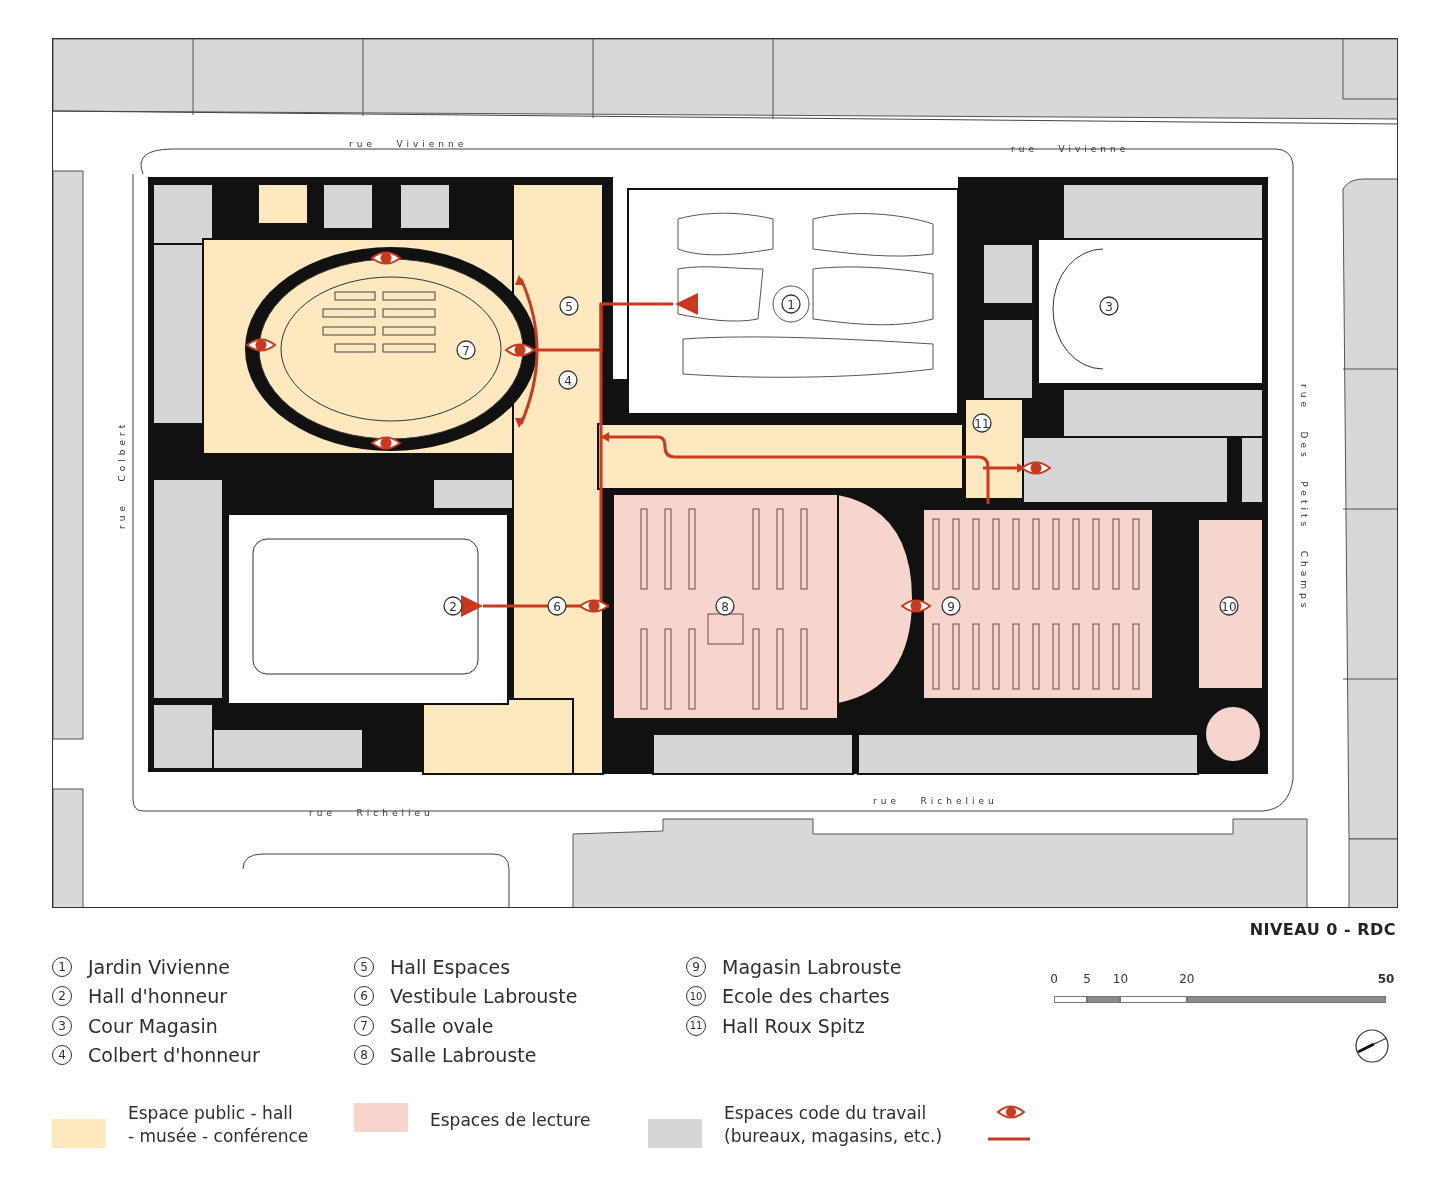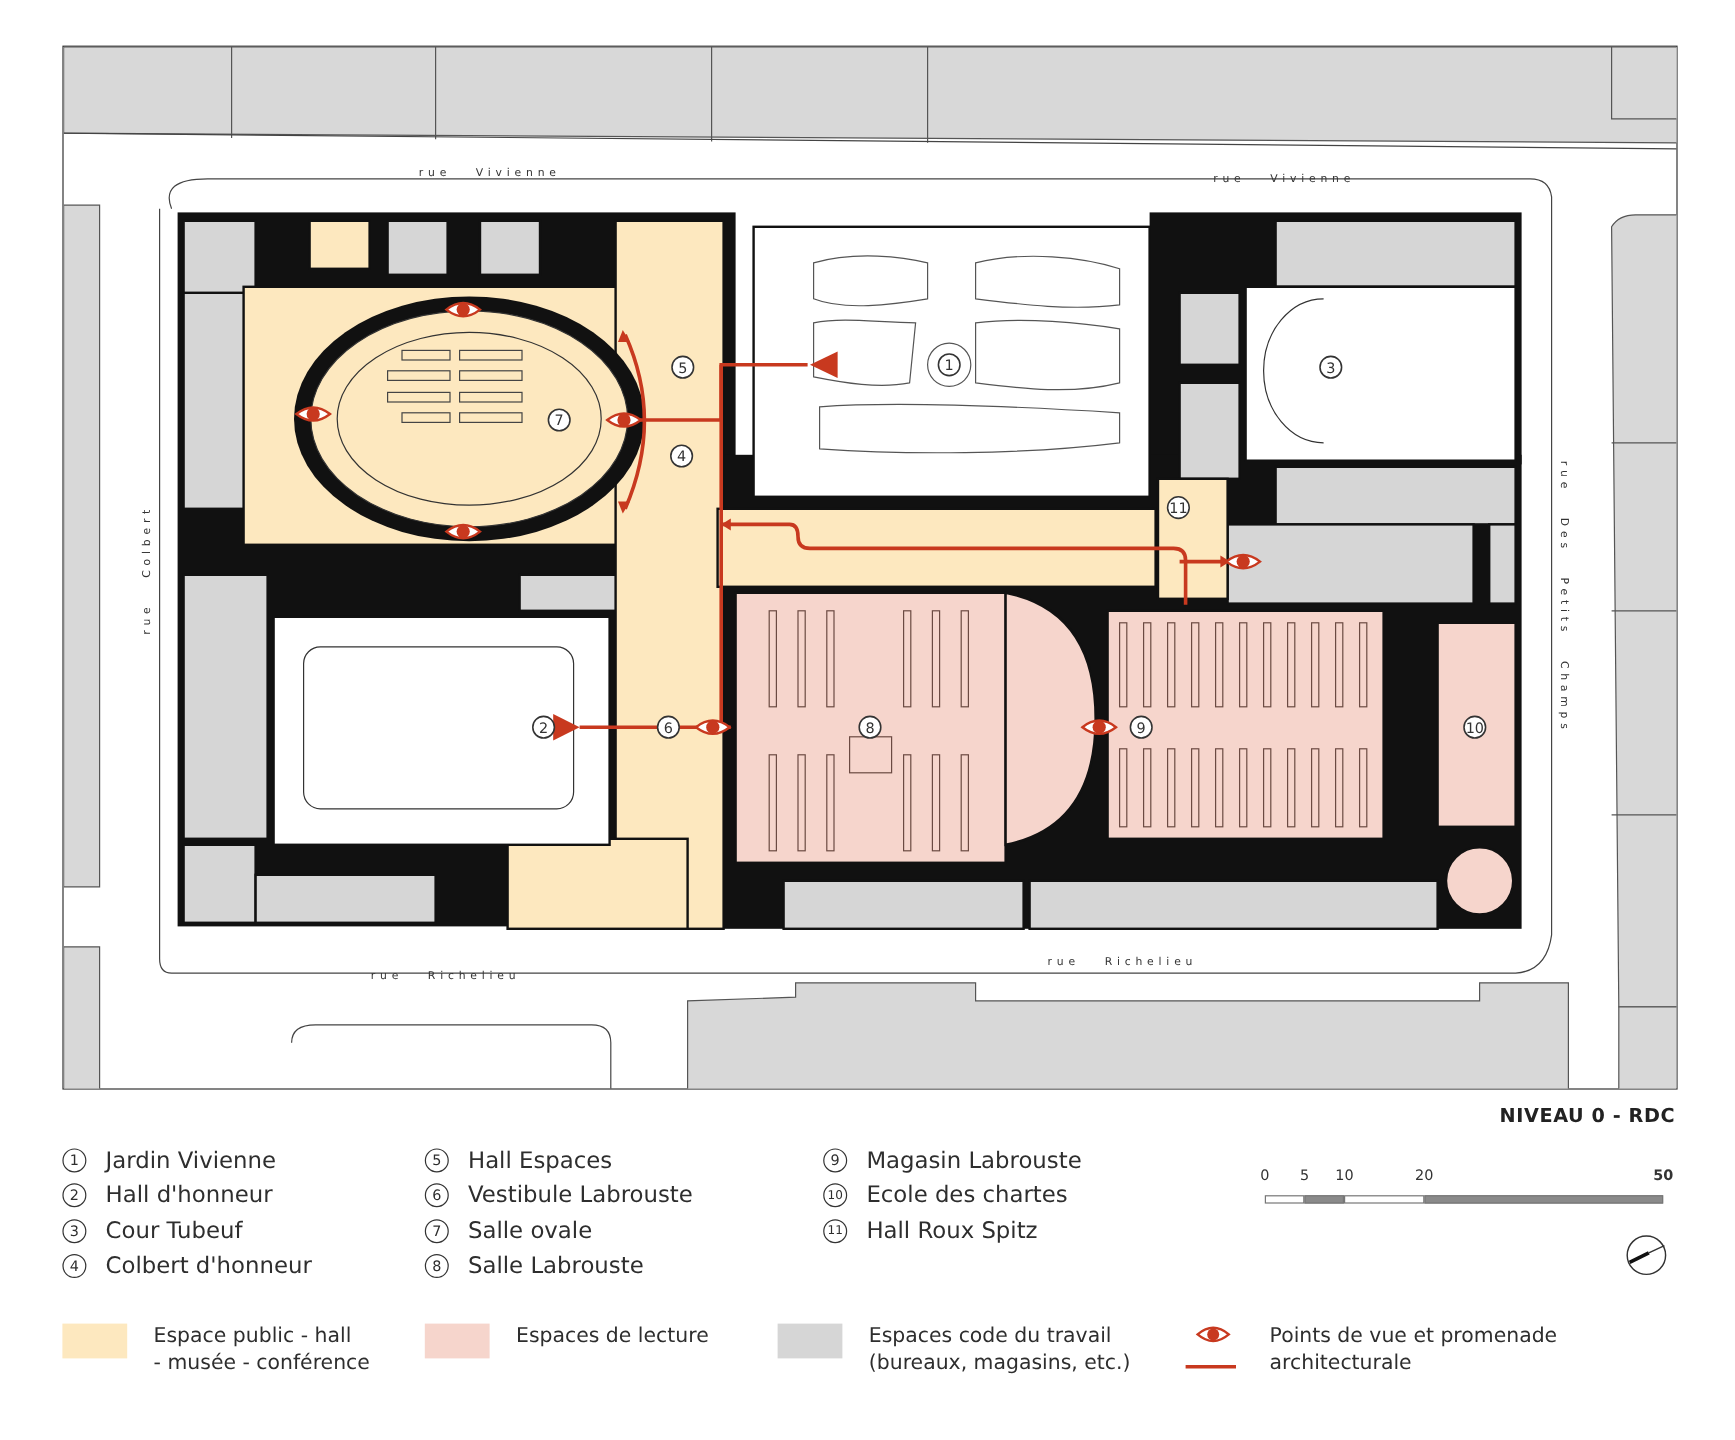--- a/index.html
+++ b/index.html
@@ -8,21 +8,21 @@
   #map-frame { position: absolute; left: 52px; top: 38px; width: 1346px; height: 870px;
                border: 1.5px solid #333; box-sizing: border-box; background: #fff; overflow: hidden; }
   #map-svg { position: absolute; left: 0; top: 0; width: 1346px; height: 870px; }
   .street-label { font-family: "DejaVu Sans", sans-serif; font-size: 9px; letter-spacing: 4px; fill: #333; }
   .num-label { font-family: "DejaVu Sans", sans-serif; font-size: 12px; fill: #333; text-anchor: middle; dominant-baseline: central; }
   #level-title { position: absolute; right: 50px; top: 920px; font-size: 16px; font-weight: bold; letter-spacing: 0.5px; color: #222; }
   .legend-col { position: absolute; top: 952px; }
   .legend-item { display: flex; align-items: center; height: 29.5px; font-size: 19px; color: #2e2e2e; white-space: nowrap; }
   .legend-num { display: inline-flex; width: 20px; height: 20px; border: 1.5px solid #333; border-radius: 50%;
                 font-size: 12px; align-items: center; justify-content: center; margin-right: 16px; box-sizing: border-box; }
-  .swatch-row { position: absolute; top: 1102px; display: flex; align-items: flex-start; }
+  .swatch-row { position: absolute; top: 1102px; display: flex; align-items: flex-end; }
   .swatch { width: 54px; height: 29px; margin-right: 22px; margin-top: 1px; }
   .swatch-text { font-size: 17px; line-height: 23px; color: #2e2e2e; white-space: pre-line; }
   #scale-bar { position: absolute; left: 1054px; top: 972px; width: 336px; height: 40px; }
   .scale-tick { position: absolute; top: 0; font-family: "DejaVu Sans", sans-serif; font-size: 12px; color: #333; transform: translateX(-50%); }
   .scale-seg { position: absolute; top: 24px; height: 7px; box-sizing: border-box; border: 1px solid #777; }
   #north-arrow { position: absolute; left: 1354px; top: 1028px; width: 36px; height: 36px; }
 </style>
 </head>
 <body>
 
@@ -275,21 +275,21 @@
   <div class="legend-item">
       <span class="legend-num">1</span>
       <span>Jardin Vivienne</span>
     </div>
   <div class="legend-item">
       <span class="legend-num">2</span>
       <span>Hall d'honneur</span>
     </div>
   <div class="legend-item">
       <span class="legend-num">3</span>
-      <span>Cour Tubeuf</span>
+      <span>Cour Magasin</span>
     </div>
   <div class="legend-item">
       <span class="legend-num">4</span>
       <span>Colbert d'honneur</span>
     </div>
 </div>
 <div class="legend-col" style="left:354px;">
   <div class="legend-item">
       <span class="legend-num">5</span>
       <span>Hall Espaces</span>
@@ -353,15 +353,13 @@
   <div class="swatch" style="background:#d6d6d6"></div>
   <div class="swatch-text">Espaces code du travail
 (bureaux, magasins, etc.)</div>
 </div>
 <div class="swatch-row" style="left:986px;">
   <svg width="50" height="44" style="margin-right:22px">
     <path d="M12,10 Q25,-1 38,10 Q25,21 12,10 Z" fill="#fff" stroke="#c8391f" stroke-width="2"></path>
     <circle cx="25" cy="10" r="5" fill="#c8391f"></circle>
     <line x1="2" y1="37" x2="44" y2="37" stroke="#c8391f" stroke-width="3"></line>
   </svg>
-  <div class="swatch-text">Points de vue et promenade
- architecturale</div>
 </div>
 
 </body></html>

